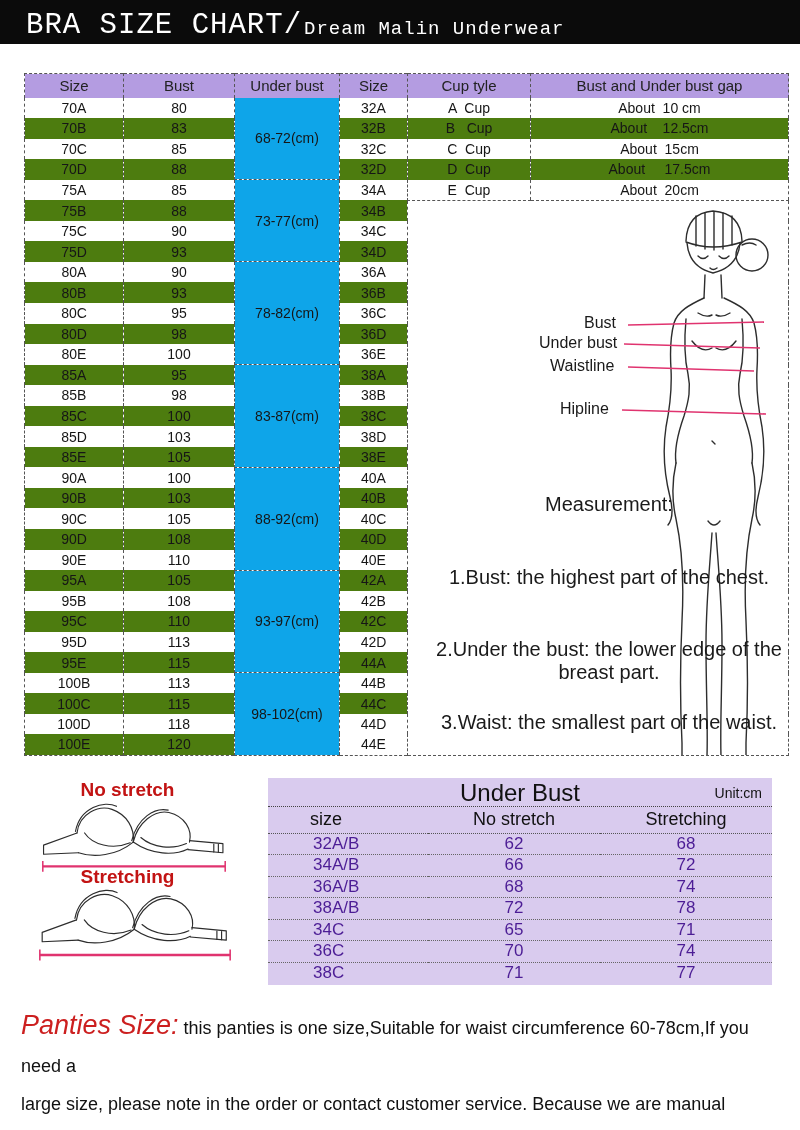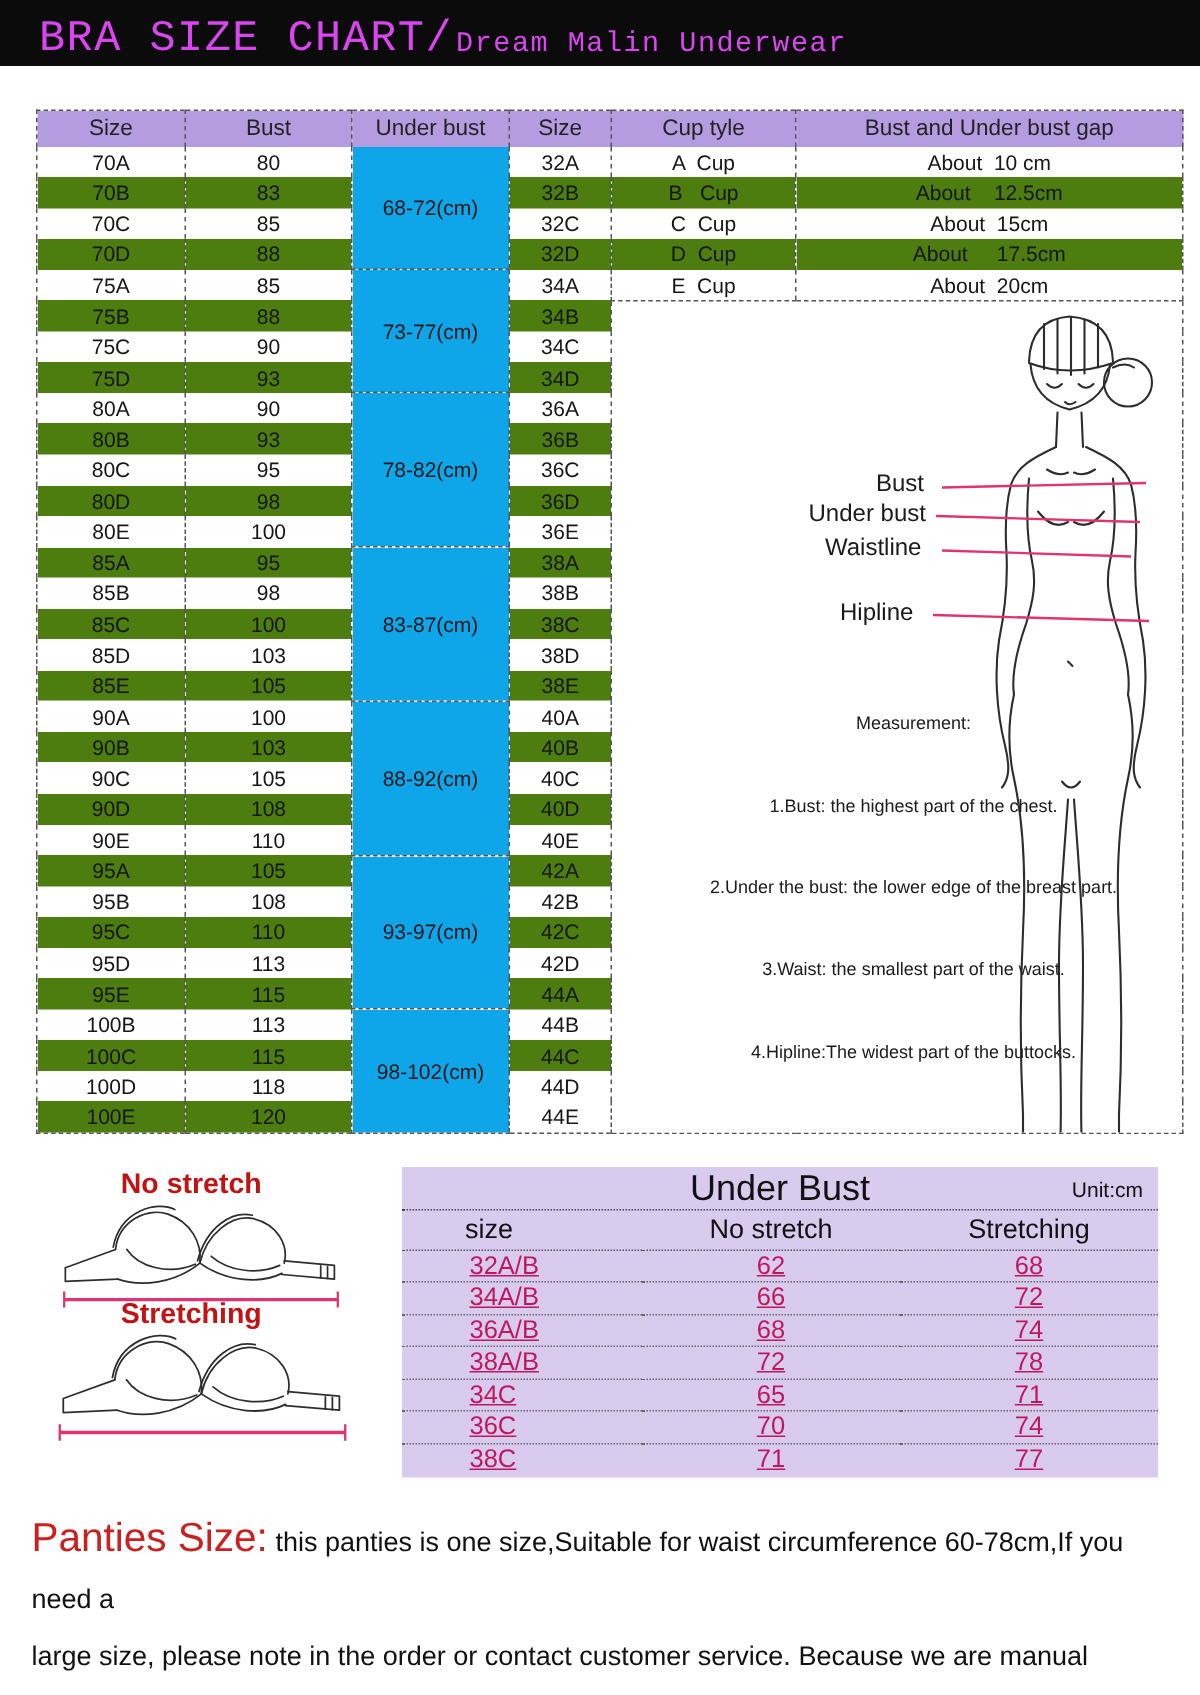--- a/index.html
+++ b/index.html
@@ -2,64 +2,64 @@
 <html><head>
 <meta charset="utf-8">
 <style>
   * { margin:0; padding:0; box-sizing:border-box; }
   body { background:#fff; font-family:"Liberation Sans", sans-serif; }
   #page { position:relative; width:800px; height:1130px; background:#fff; overflow:hidden; }
 
   
   #titlebar { position:absolute; left:0; top:0; width:800px; height:44px; background:#0b0b0b;
               display:flex; align-items:flex-end; padding:0 0 4px 26px;
-              font-family:"Liberation Mono", monospace; color:#d946ef; }
+              font-family:"Liberation Mono", monospace; color:#ffffff; }
   #title-main { font-size:29px; line-height:1; letter-spacing:1px; }
   #title-sub  { font-size:19px; line-height:1; margin:0 0 1px 2px; letter-spacing:1px; }
 
   
   #size-table { position:absolute; left:24px; top:73px; width:764px;
                 border-collapse:collapse; table-layout:fixed;
                 border:1px dashed #555; }
   #size-table th { background:#b49ce1; height:24px; font-weight:normal; font-size:15px; color:#222; text-align:center; }
   #size-table td { height:20.56px; font-size:14px; color:#161616; text-align:center; padding:0; white-space:pre; overflow:hidden; }
   #size-table th + th, #size-table td.bl { border-left:1px dashed #555; }
   .lav { background:#4d7c0f; }
   td.merged { background:#0ea5e9; font-size:15px; border-bottom:1px dashed #555; }
   td.cup-last { border-bottom:1px dashed #555; }
   td.figure-cell { background:#fff; position:relative; padding:0; vertical-align:top; }
 
   
   #figure-panel { position:absolute; inset:0; }
   #figure-panel svg { position:absolute; left:0; top:0; }
   .fig-label { position:absolute; font-size:16px; color:#1a1a1a; z-index:2; white-space:nowrap; }
-  #measure-block { position:absolute; left:15px; top:246px; width:372px; z-index:2; font-size:12px; color:#1a1a1a; }
+  #measure-block { position:absolute; left:15px; top:246px; width:372px; z-index:2; font-size:20px; color:#1a1a1a; }
   #measure-block .mline { height:26.8px; white-space:pre-wrap; }
 
   
   .stretch-label { position:absolute; width:235px; text-align:center; font-size:19px; font-weight:bold; color:#c21313; z-index:2; }
   .bra-svg { position:absolute; }
 
   
   #ub-box { position:absolute; left:268px; top:778px; width:504px; height:207px; background:#d9cbee; }
   #ub-title-row { position:relative; height:29px; border-bottom:1px dotted #444; }
   #ub-title { position:absolute; left:0; right:0; top:1px; text-align:center; font-size:24px; color:#111; }
   #ub-unit { position:absolute; right:10px; bottom:5px; font-size:14px; color:#111;margin-top:22px; }
   #ub-table { width:100%; border-collapse:collapse; table-layout:fixed; }
   #ub-table th { height:26px; font-weight:normal; font-size:18px; color:#111; border-bottom:1px dotted #555; }
-  #ub-table td { height:21.5px; font-size:17px; color:#be185d; border-bottom:1px dotted #666;text-decoration:underline; }
+  #ub-table td { height:21.5px; font-size:17px; color:#4c1d95; border-bottom:1px dotted #666; }
   #ub-table tr:last-child td { border-bottom:none; }
   .ub-c1 { text-align:left; padding-left:45px; }
   .ub-c2, .ub-c3 { text-align:center; }
   #ub-table th.ub-c1 { padding-left:42px; }
 
   
   #panties { position:absolute; left:21px; top:1006px; width:772px; color:#111; }
   #panties .pline { font-size:18px; line-height:38px; white-space:pre-wrap; }
-  #panties-label { font-size:27px; color:#cc1f1f; }
+  #panties-label { font-size:27px; color:#cc1f1f;font-style:italic; }
 </style>
 </head>
 <body>
 
 <div id="page">
 
   <div id="titlebar">
     <span id="title-main">BRA SIZE CHART/</span>
     <span id="title-sub">Dream Malin Underwear</span>
   </div>

